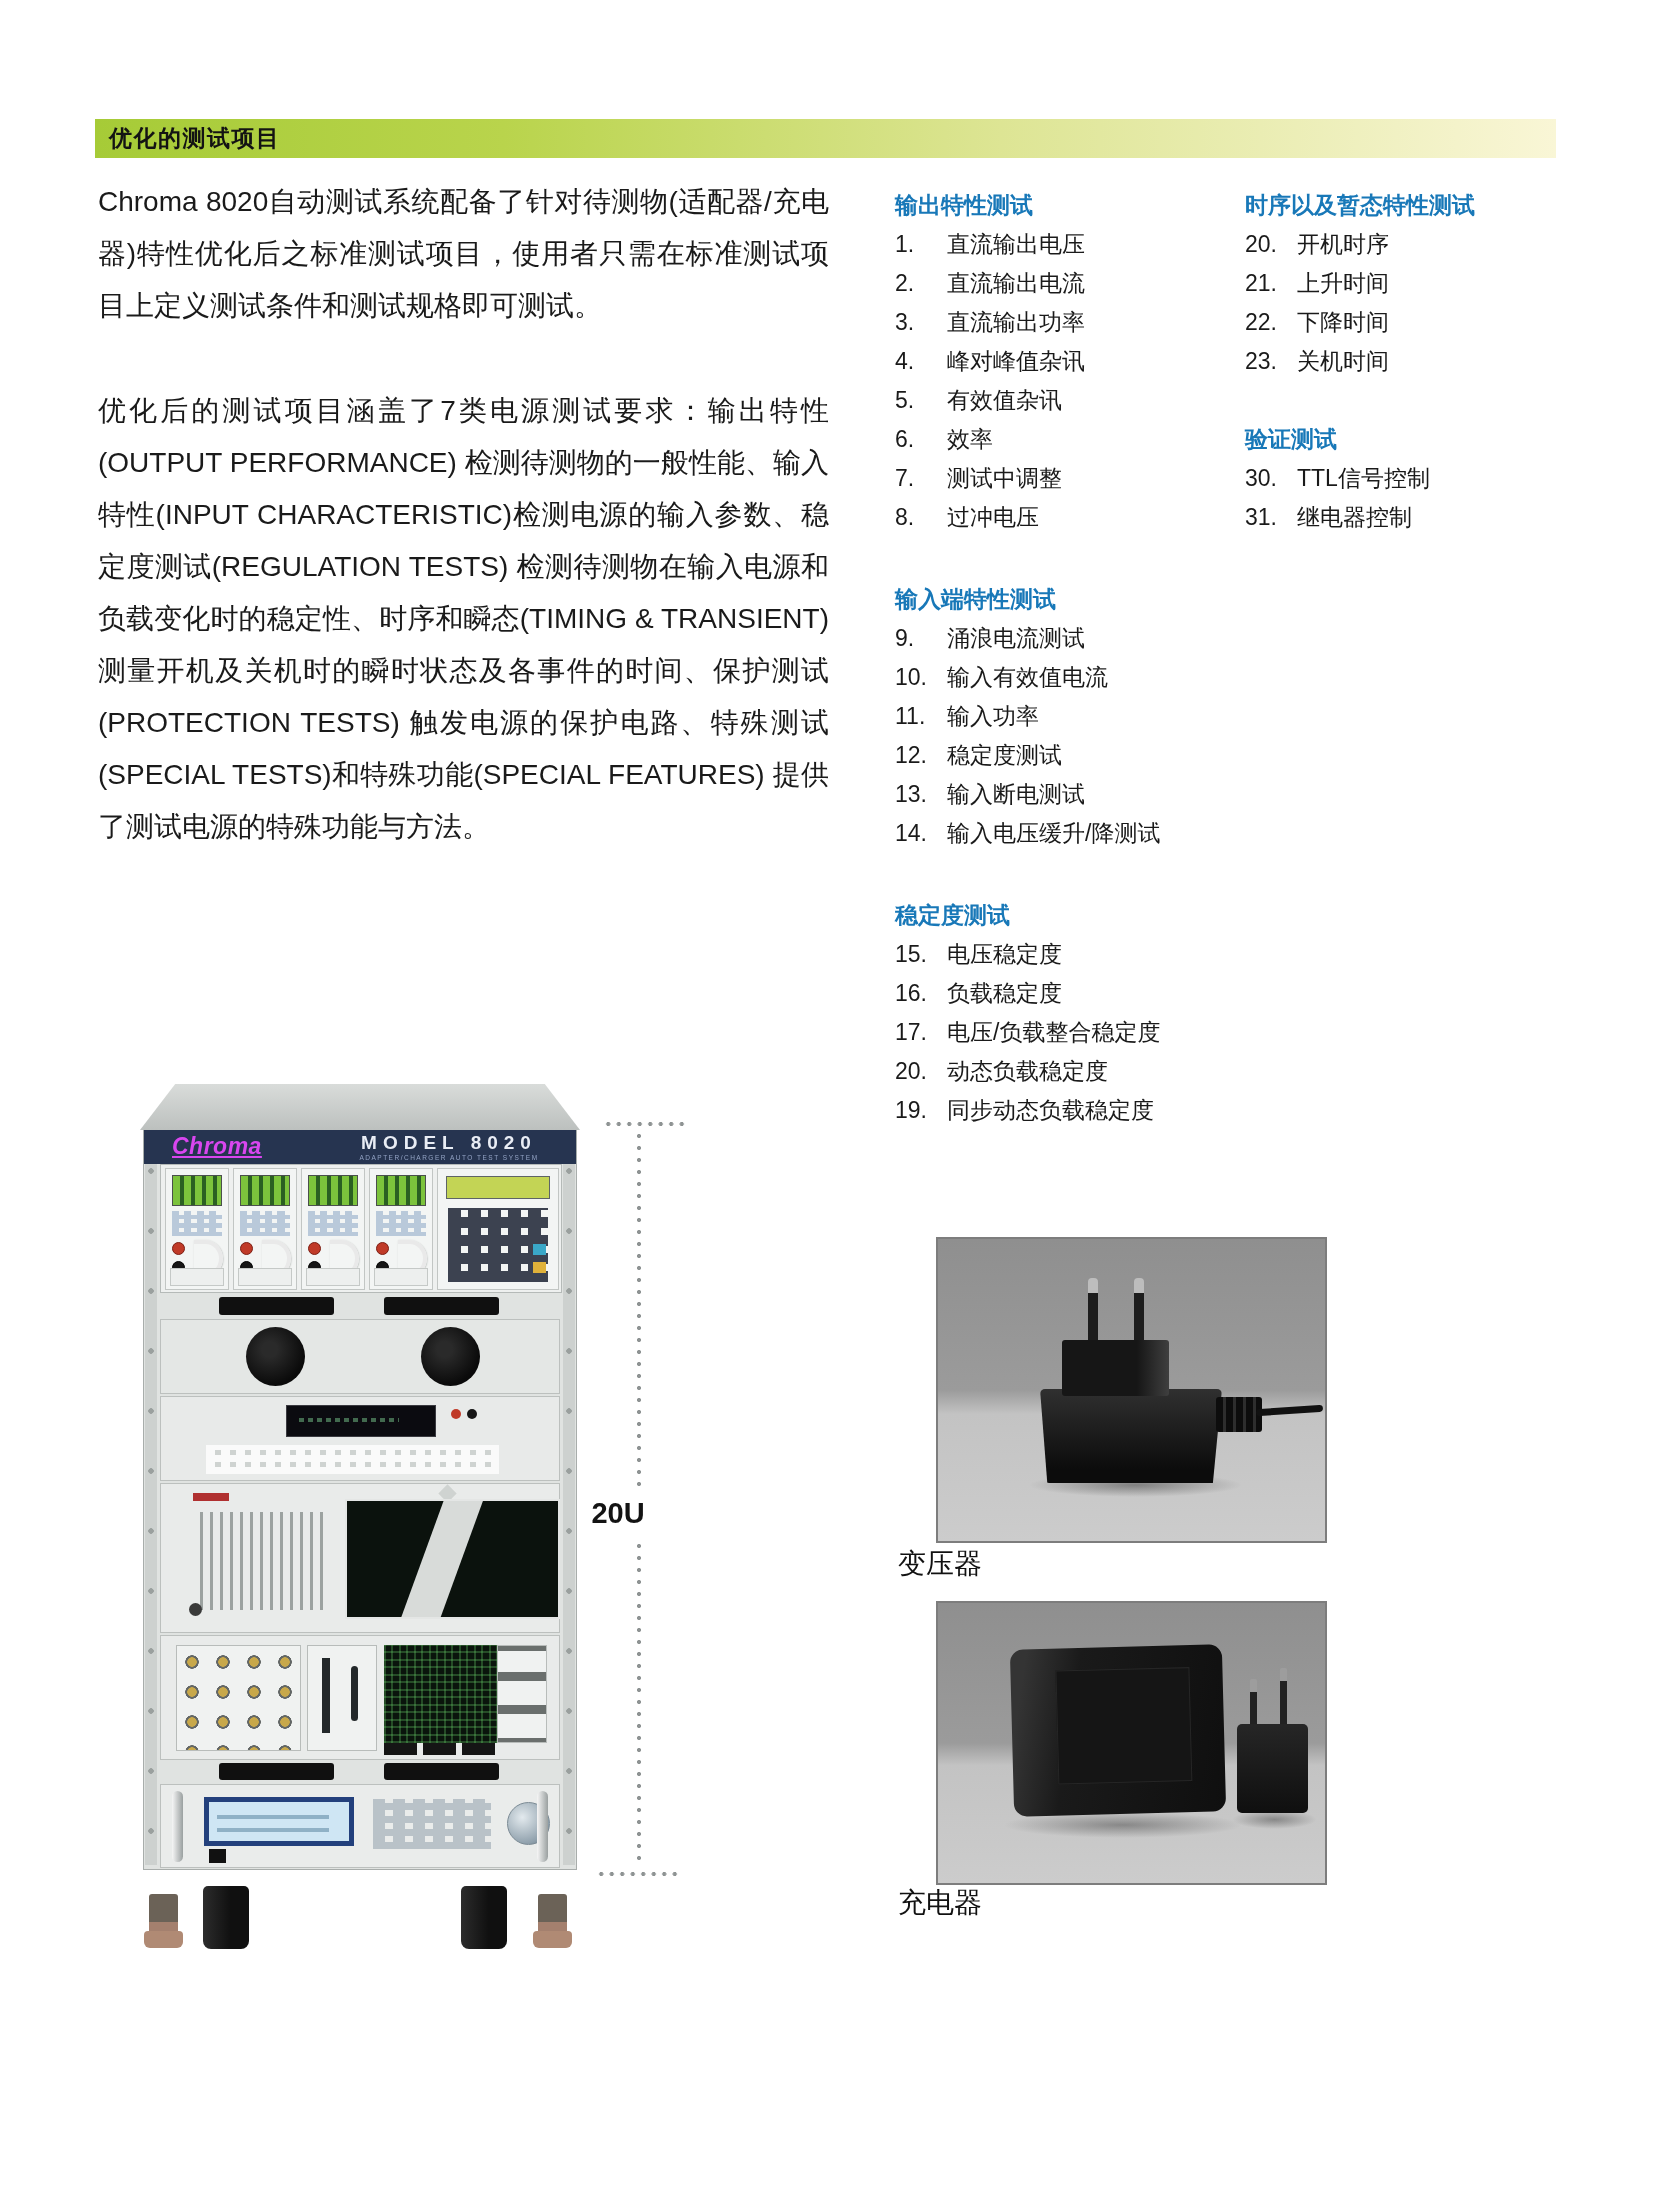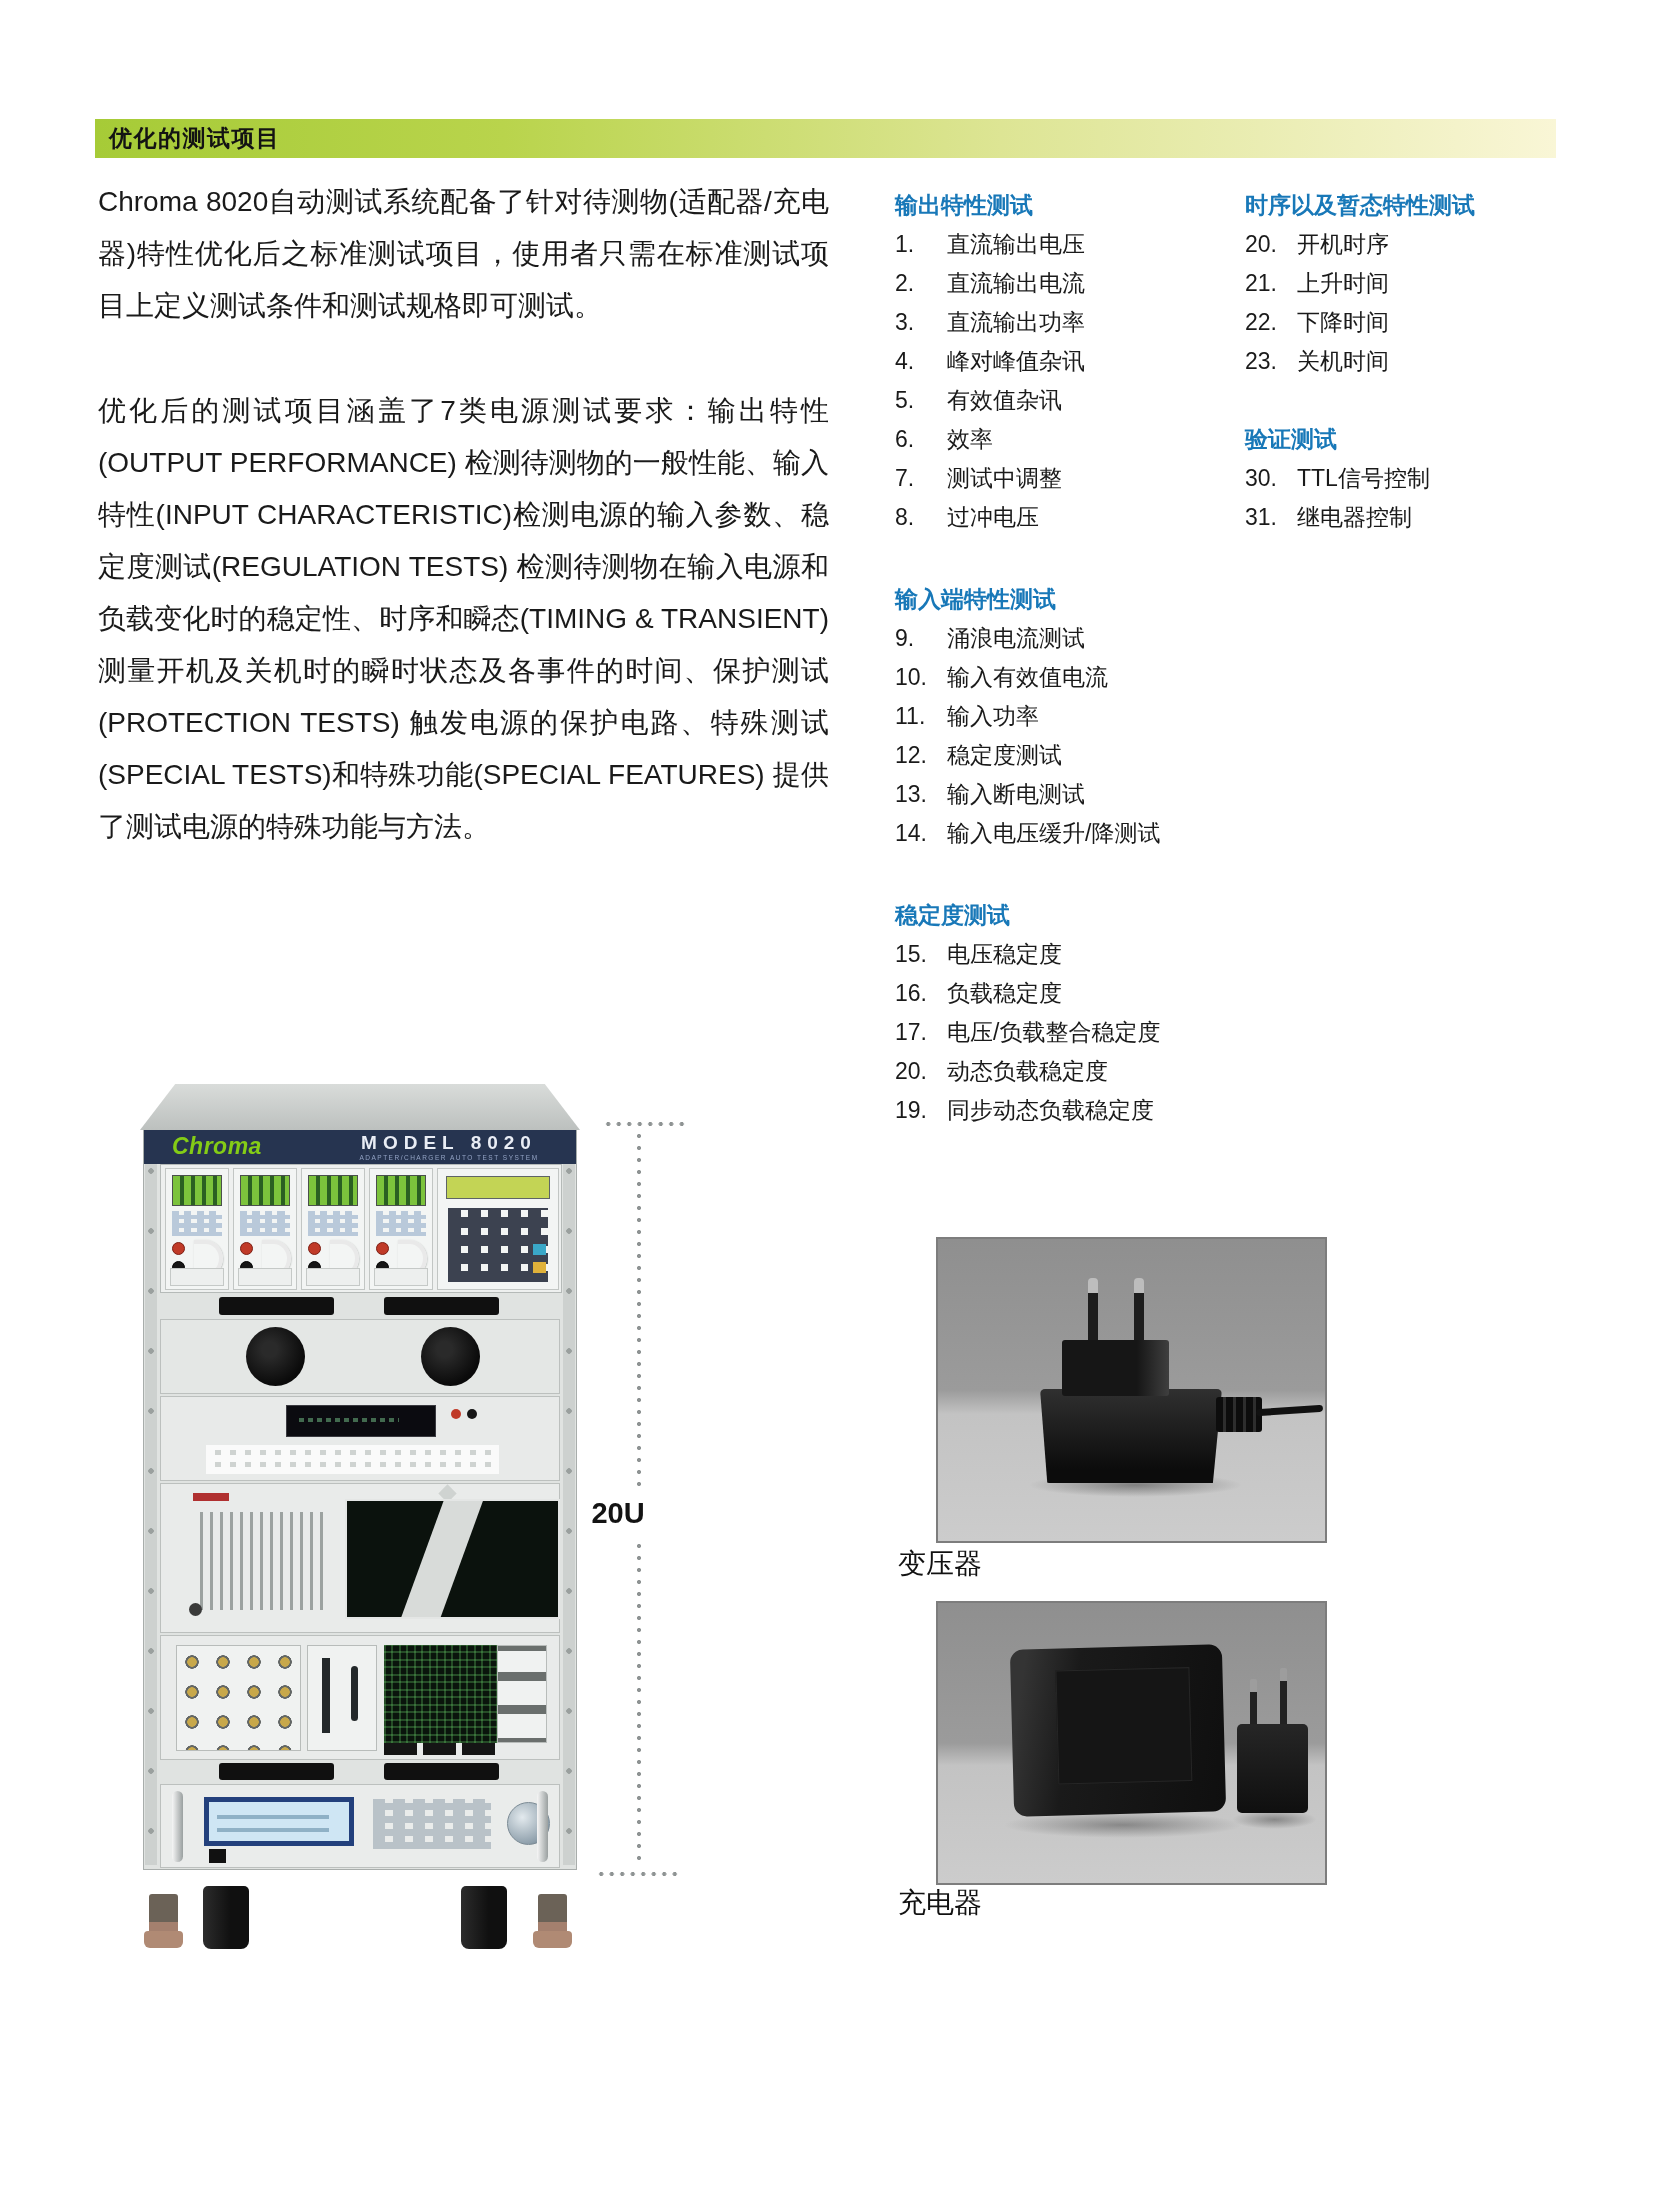--- a/index.html
+++ b/index.html
@@ -34,21 +34,21 @@
   .rk-cap{left:0;right:0;top:0;height:46px;background:linear-gradient(#d9dcda,#bcc0be);
           clip-path:polygon(8% 0,92% 0,100% 100%,0 100%);}
   .rk-body{left:3px;right:3px;top:46px;height:740px;background:#e0e3e1;
            border:1px solid #a8adab;border-top:none;}
   .rk-rail{top:34px;bottom:4px;width:12px;background:#cdd1cf;
            background-image:radial-gradient(circle at 6px 7px,#9aa09e 2.5px,transparent 3px);
            background-size:12px 60px;}
   .rail-l{left:1px;} .rail-r{right:1px;}
   .rk-band{left:0;right:0;top:0;height:34px;background:#263450;}
   .rk-logo{left:28px;top:3px;font-size:23px;font-weight:700;font-style:italic;
-           color:#84cc16;letter-spacing:0.5px;}
+           color:#d946ef;letter-spacing:0.5px;text-decoration:underline;}
   .rk-model{left:200px;top:2px;width:210px;text-align:center;color:#e9edf5;}
   .rk-model b{display:block;font-size:19px;letter-spacing:6px;position:static;}
   .rk-model i{display:block;font-style:normal;font-size:6.5px;letter-spacing:1.5px;color:#93a3c4;position:static;}
   .rk-modules{left:16px;top:34px;width:402px;height:129px;background:#eef0ef;border:0.5px solid #b5bab8;}
   .rk-load{top:3px;width:64px;height:122px;background:#f3f5f4;border:0.5px solid #c2c6c4;}
   .ld1{left:4px;} .ld2{left:72px;} .ld3{left:140px;} .ld4{left:208px;}
   .rk-load .disp{left:6px;right:6px;top:6px;height:31px;background:#205020;border:1px solid #4a4f4d;
         background-image:repeating-linear-gradient(90deg,#7cc33c 0 7px,#2a5f22 7px 11px);}
   .rk-load .btns{left:6px;right:6px;top:42px;height:25px;
         background-image:repeating-linear-gradient(90deg,#b9c9da 0 7px,transparent 7px 12.5px),

